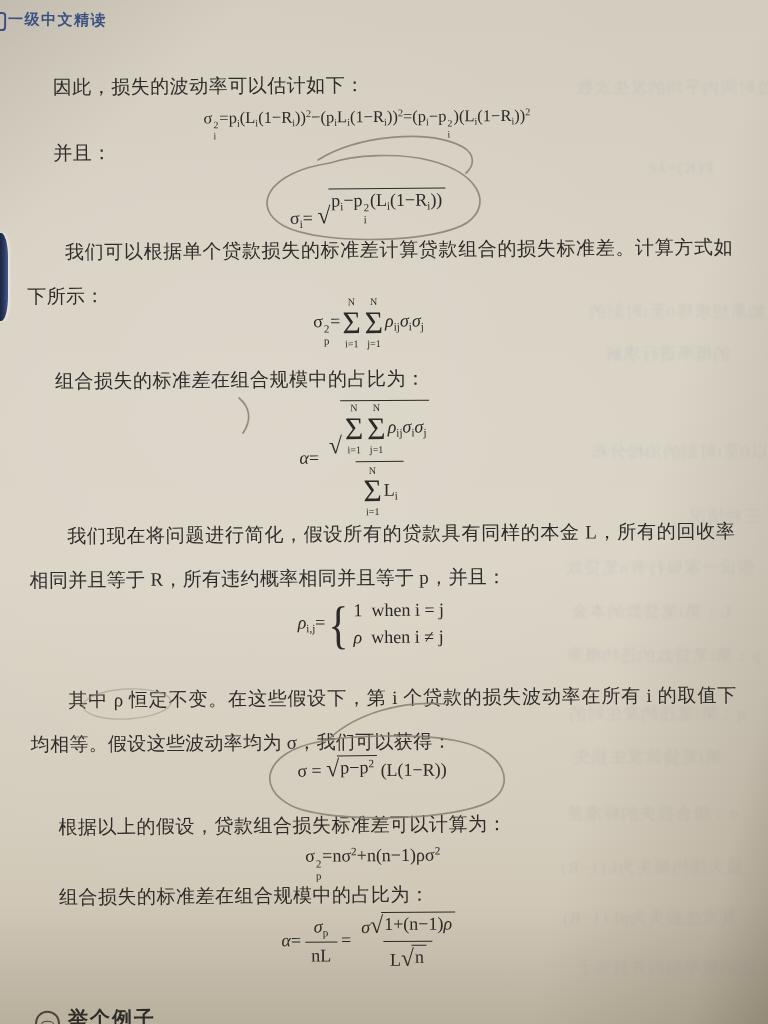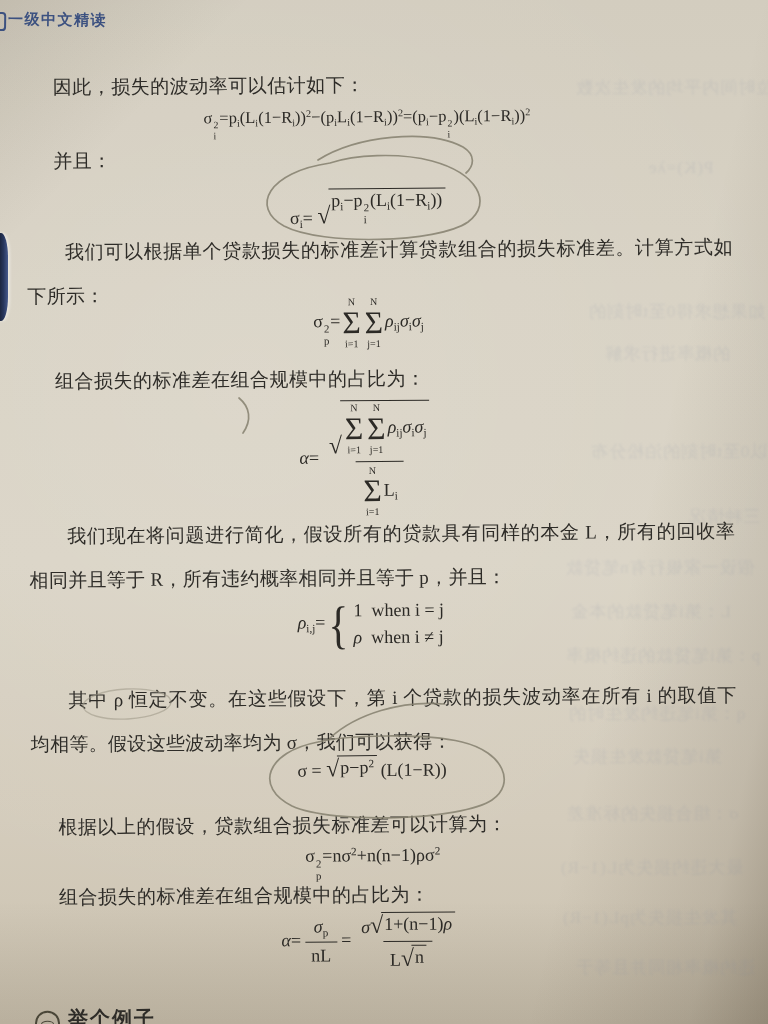--- a/index.html
+++ b/index.html
@@ -84,21 +84,21 @@
     <div class="pline" style="left:56px;top:72px;">因此，损失的波动率可以估计如下：</div>
 
     <div class="formula" style="top:107px;font-size:16.5px;">σ<span class="ss">
           <span>2</span>
           <span>i</span>
         </span>=p<sub>i</sub>(L<sub>i</sub>(1−R<sub>i</sub>))<sup>2</sup>−(p<sub>i</sub>L<sub>i</sub>(1−R<sub>i</sub>))<sup>2</sup>=(p<sub>i</sub>−p<span class="ss">
           <span>2</span>
           <span>i</span>
         </span>)(L<sub>i</sub>(1−R<sub>i</sub>))<sup>2</sup></div>
 
-    <div class="pline" style="left:56px;top:146px;">并且：</div>
+    <div class="pline" style="left:56px;top:138px;">并且：</div>
 
     <div class="formula" style="top:188px;">σ<sub>i</sub>= <span class="sqrt">
           <span class="rsign">√</span>
           <span class="rbar">p<sub>i</sub>−p<span class="ss">
               <span>2</span>
               <span>i</span>
             </span>(L<sub>i</sub>(1−R<sub>i</sub>))</span>
         </span></div>
 
     <div class="pblock" style="top:228px;">我们可以根据单个贷款损失的标准差计算贷款组合的损失标准差。计算方式如下所示：</div>

